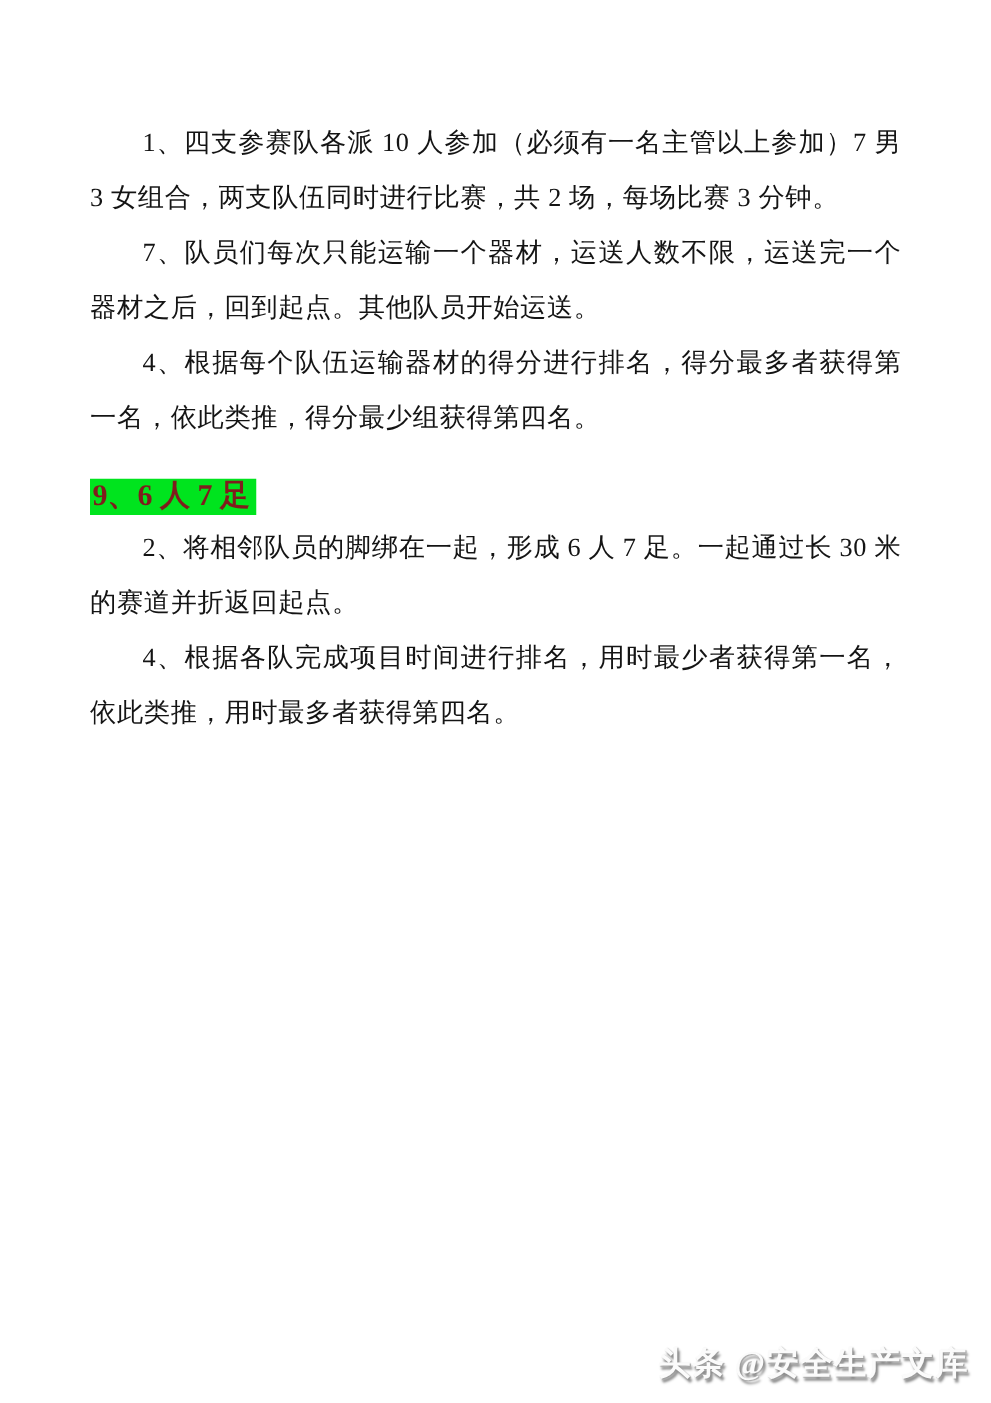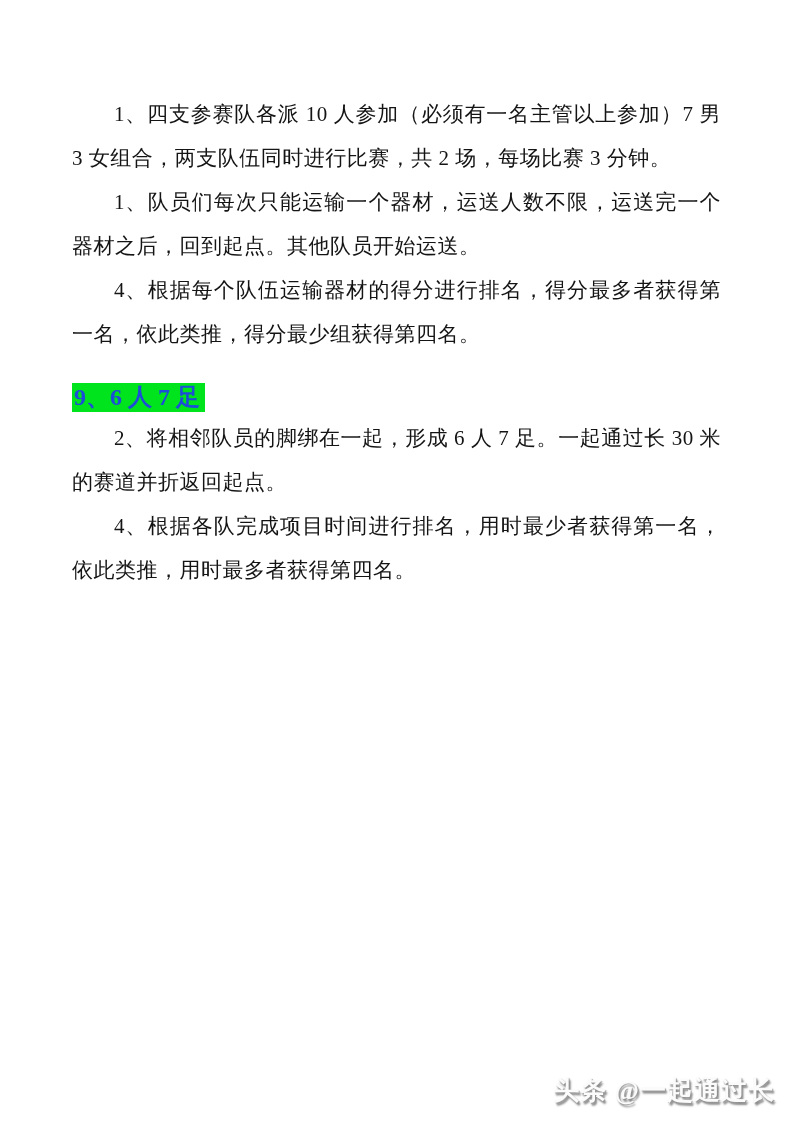--- a/index.html
+++ b/index.html
@@ -33,47 +33,47 @@
   .section-heading {
     margin: 24px 0 2px 0;
     font-size: 24px;
     line-height: 34px;
     font-weight: 700;
     text-indent: 0;
   }
   .section-heading .hl {
     background: var(--highlight-color, #00e41e);
     padding: 1px 5px 2px 2px;
-    color: #1d4ed8;
+    color: #7f1d1d;
   }
   .watermark {
     position: absolute;
     right: 18px;
     bottom: 14px;
     font-size: 26px;
     font-weight: 700;
     letter-spacing: 1px;
     color: #fbfbfb;
     text-shadow: 2px 3px 2px #8c8c8c, 1px 1px 1px #a0a0a0;
     white-space: nowrap;
   }
 </style>
 </head>
 <body>
 
 <div class="page">
   <div class="content">
 
     <p class="para">1、四支参赛队各派 10 人参加（必须有一名主管以上参加）7 男 3 女组合，两支队伍同时进行比赛，共 2 场，每场比赛 3 分钟。</p>
-    <p class="para">1、队员们每次只能运输一个器材，运送人数不限，运送完一个器材之后，回到起点。其他队员开始运送。</p>
+    <p class="para">7、队员们每次只能运输一个器材，运送人数不限，运送完一个器材之后，回到起点。其他队员开始运送。</p>
     <p class="para">4、根据每个队伍运输器材的得分进行排名，得分最多者获得第一名，依此类推，得分最少组获得第四名。</p>
 
     <h2 class="section-heading">
       <span class="hl">9、6 人 7 足</span>
     </h2>
 
     <p class="para">2、将相邻队员的脚绑在一起，形成 6 人 7 足。一起通过长 30 米的赛道并折返回起点。</p>
     <p class="para">4、根据各队完成项目时间进行排名，用时最少者获得第一名，依此类推，用时最多者获得第四名。</p>
 
   </div>
 
-  <div class="watermark">头条 @一起通过长</div>
+  <div class="watermark">头条 @安全生产文库</div>
 </div>
 
 </body></html>

